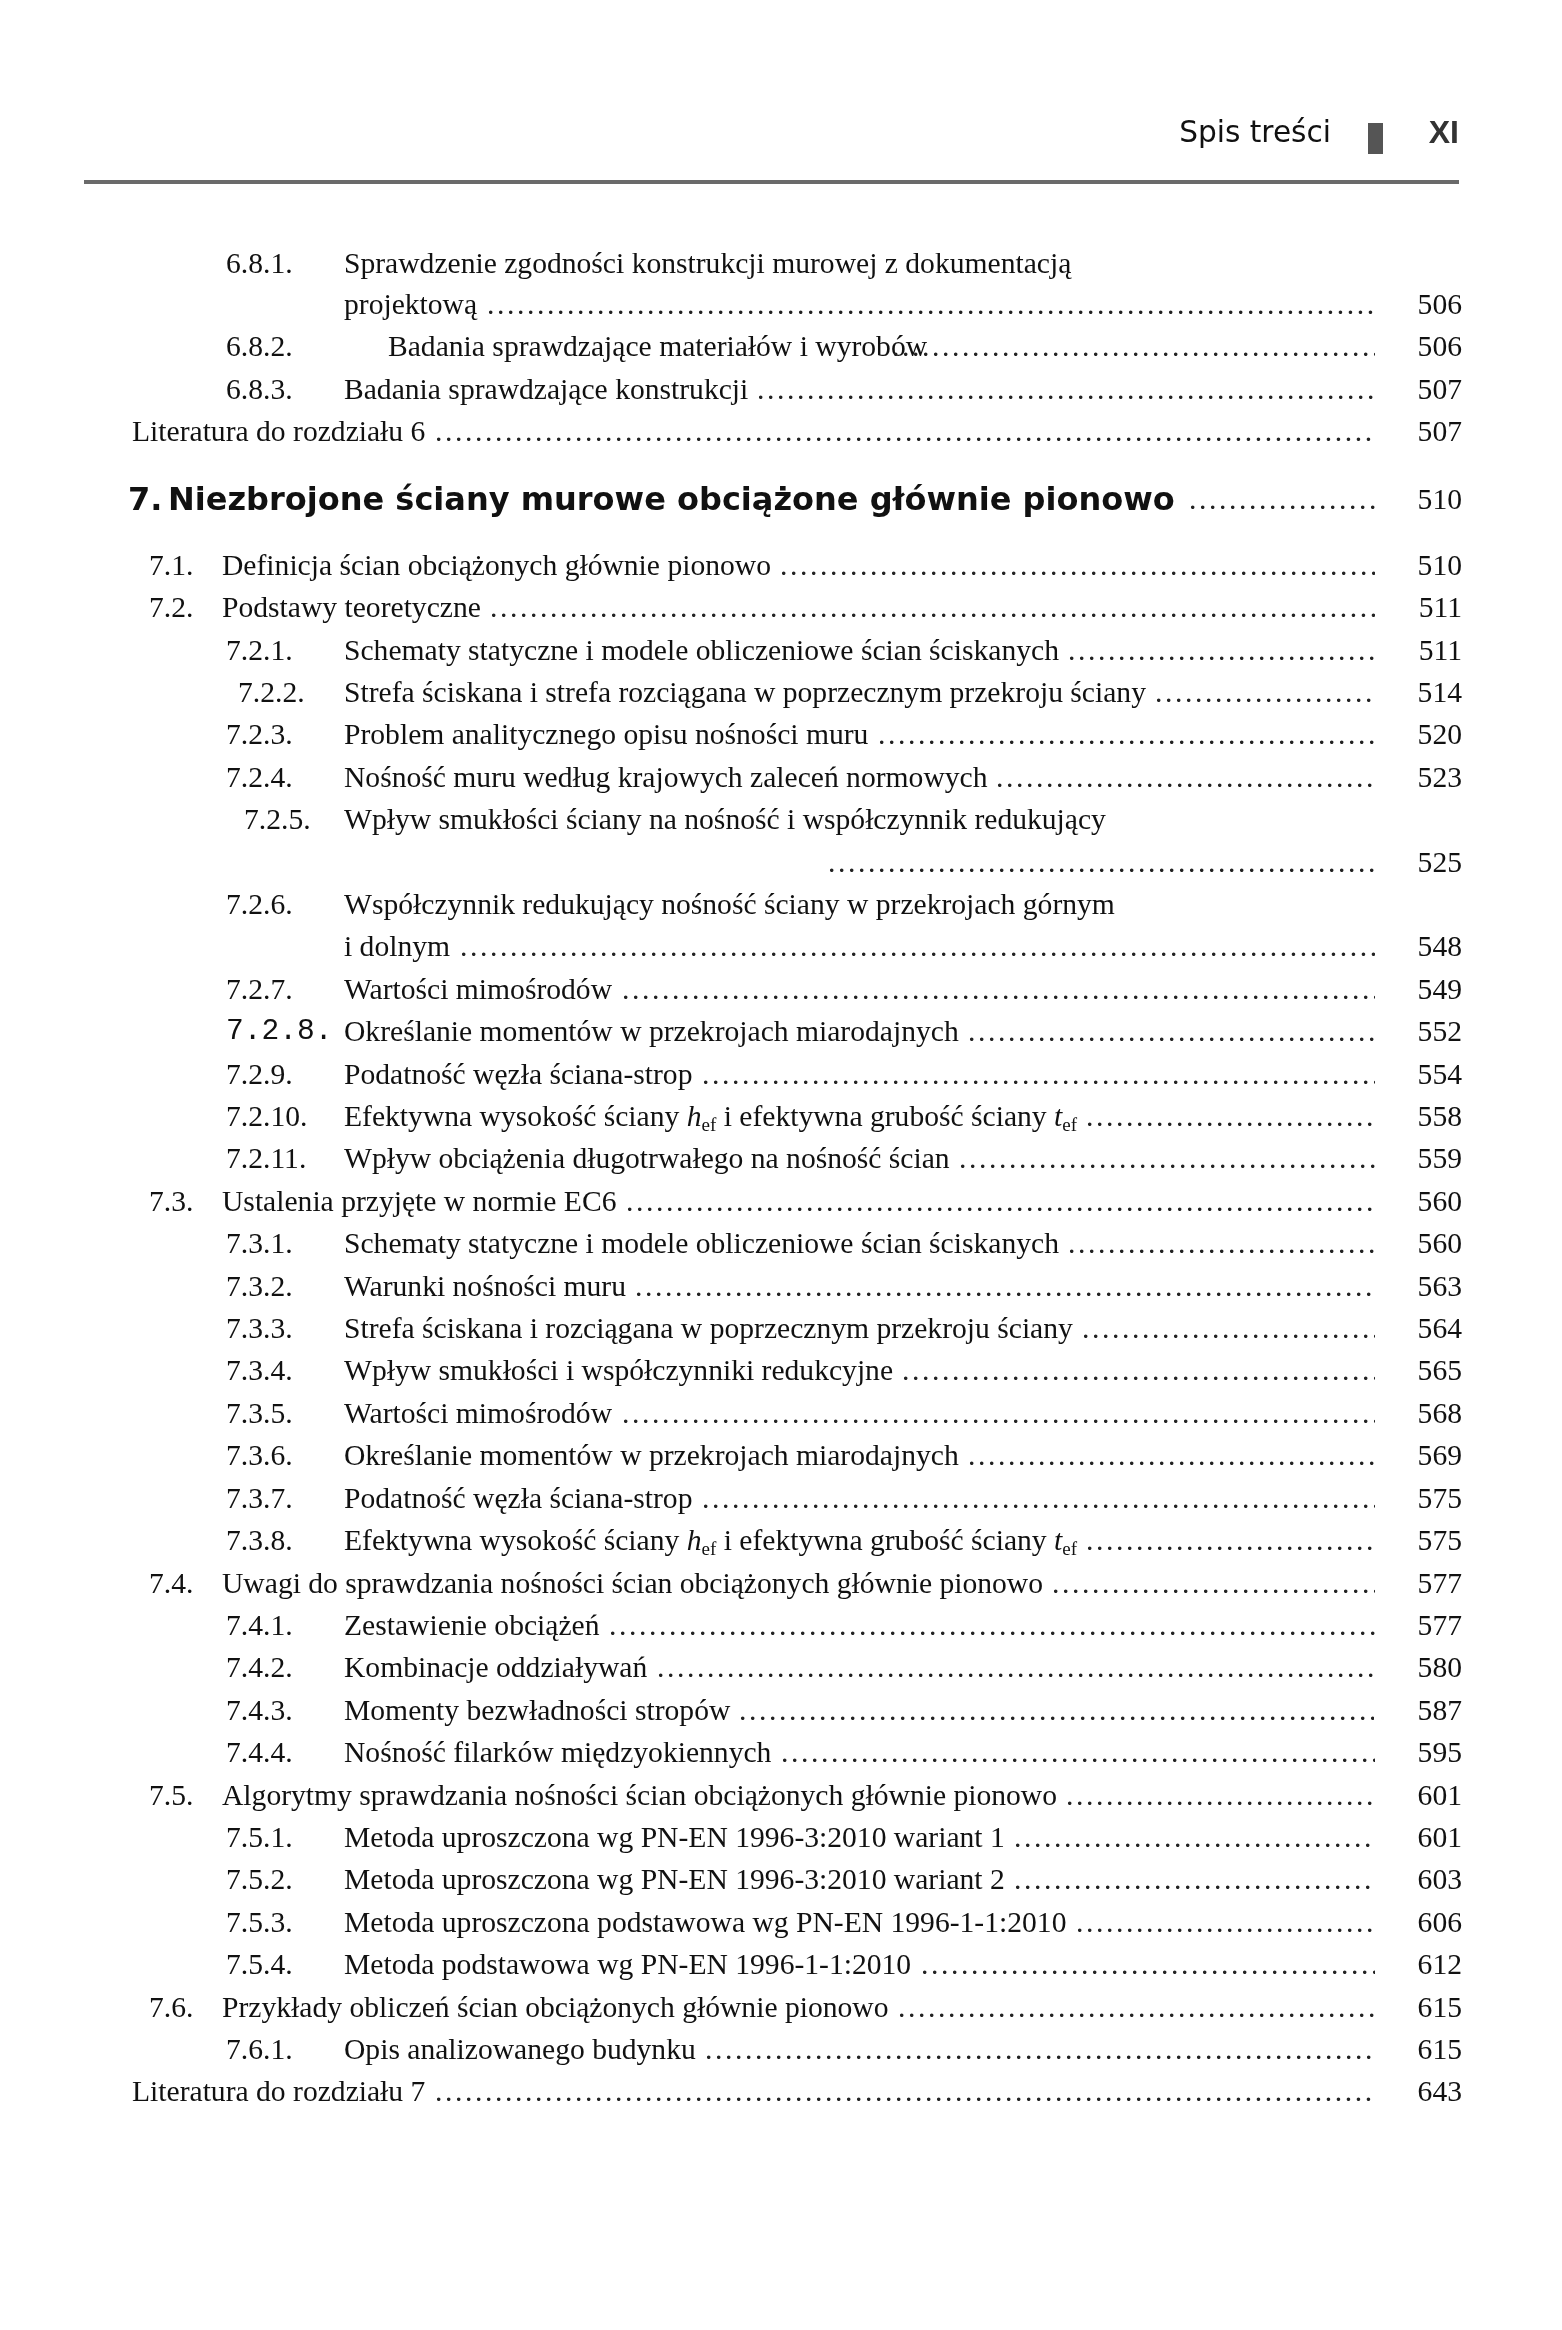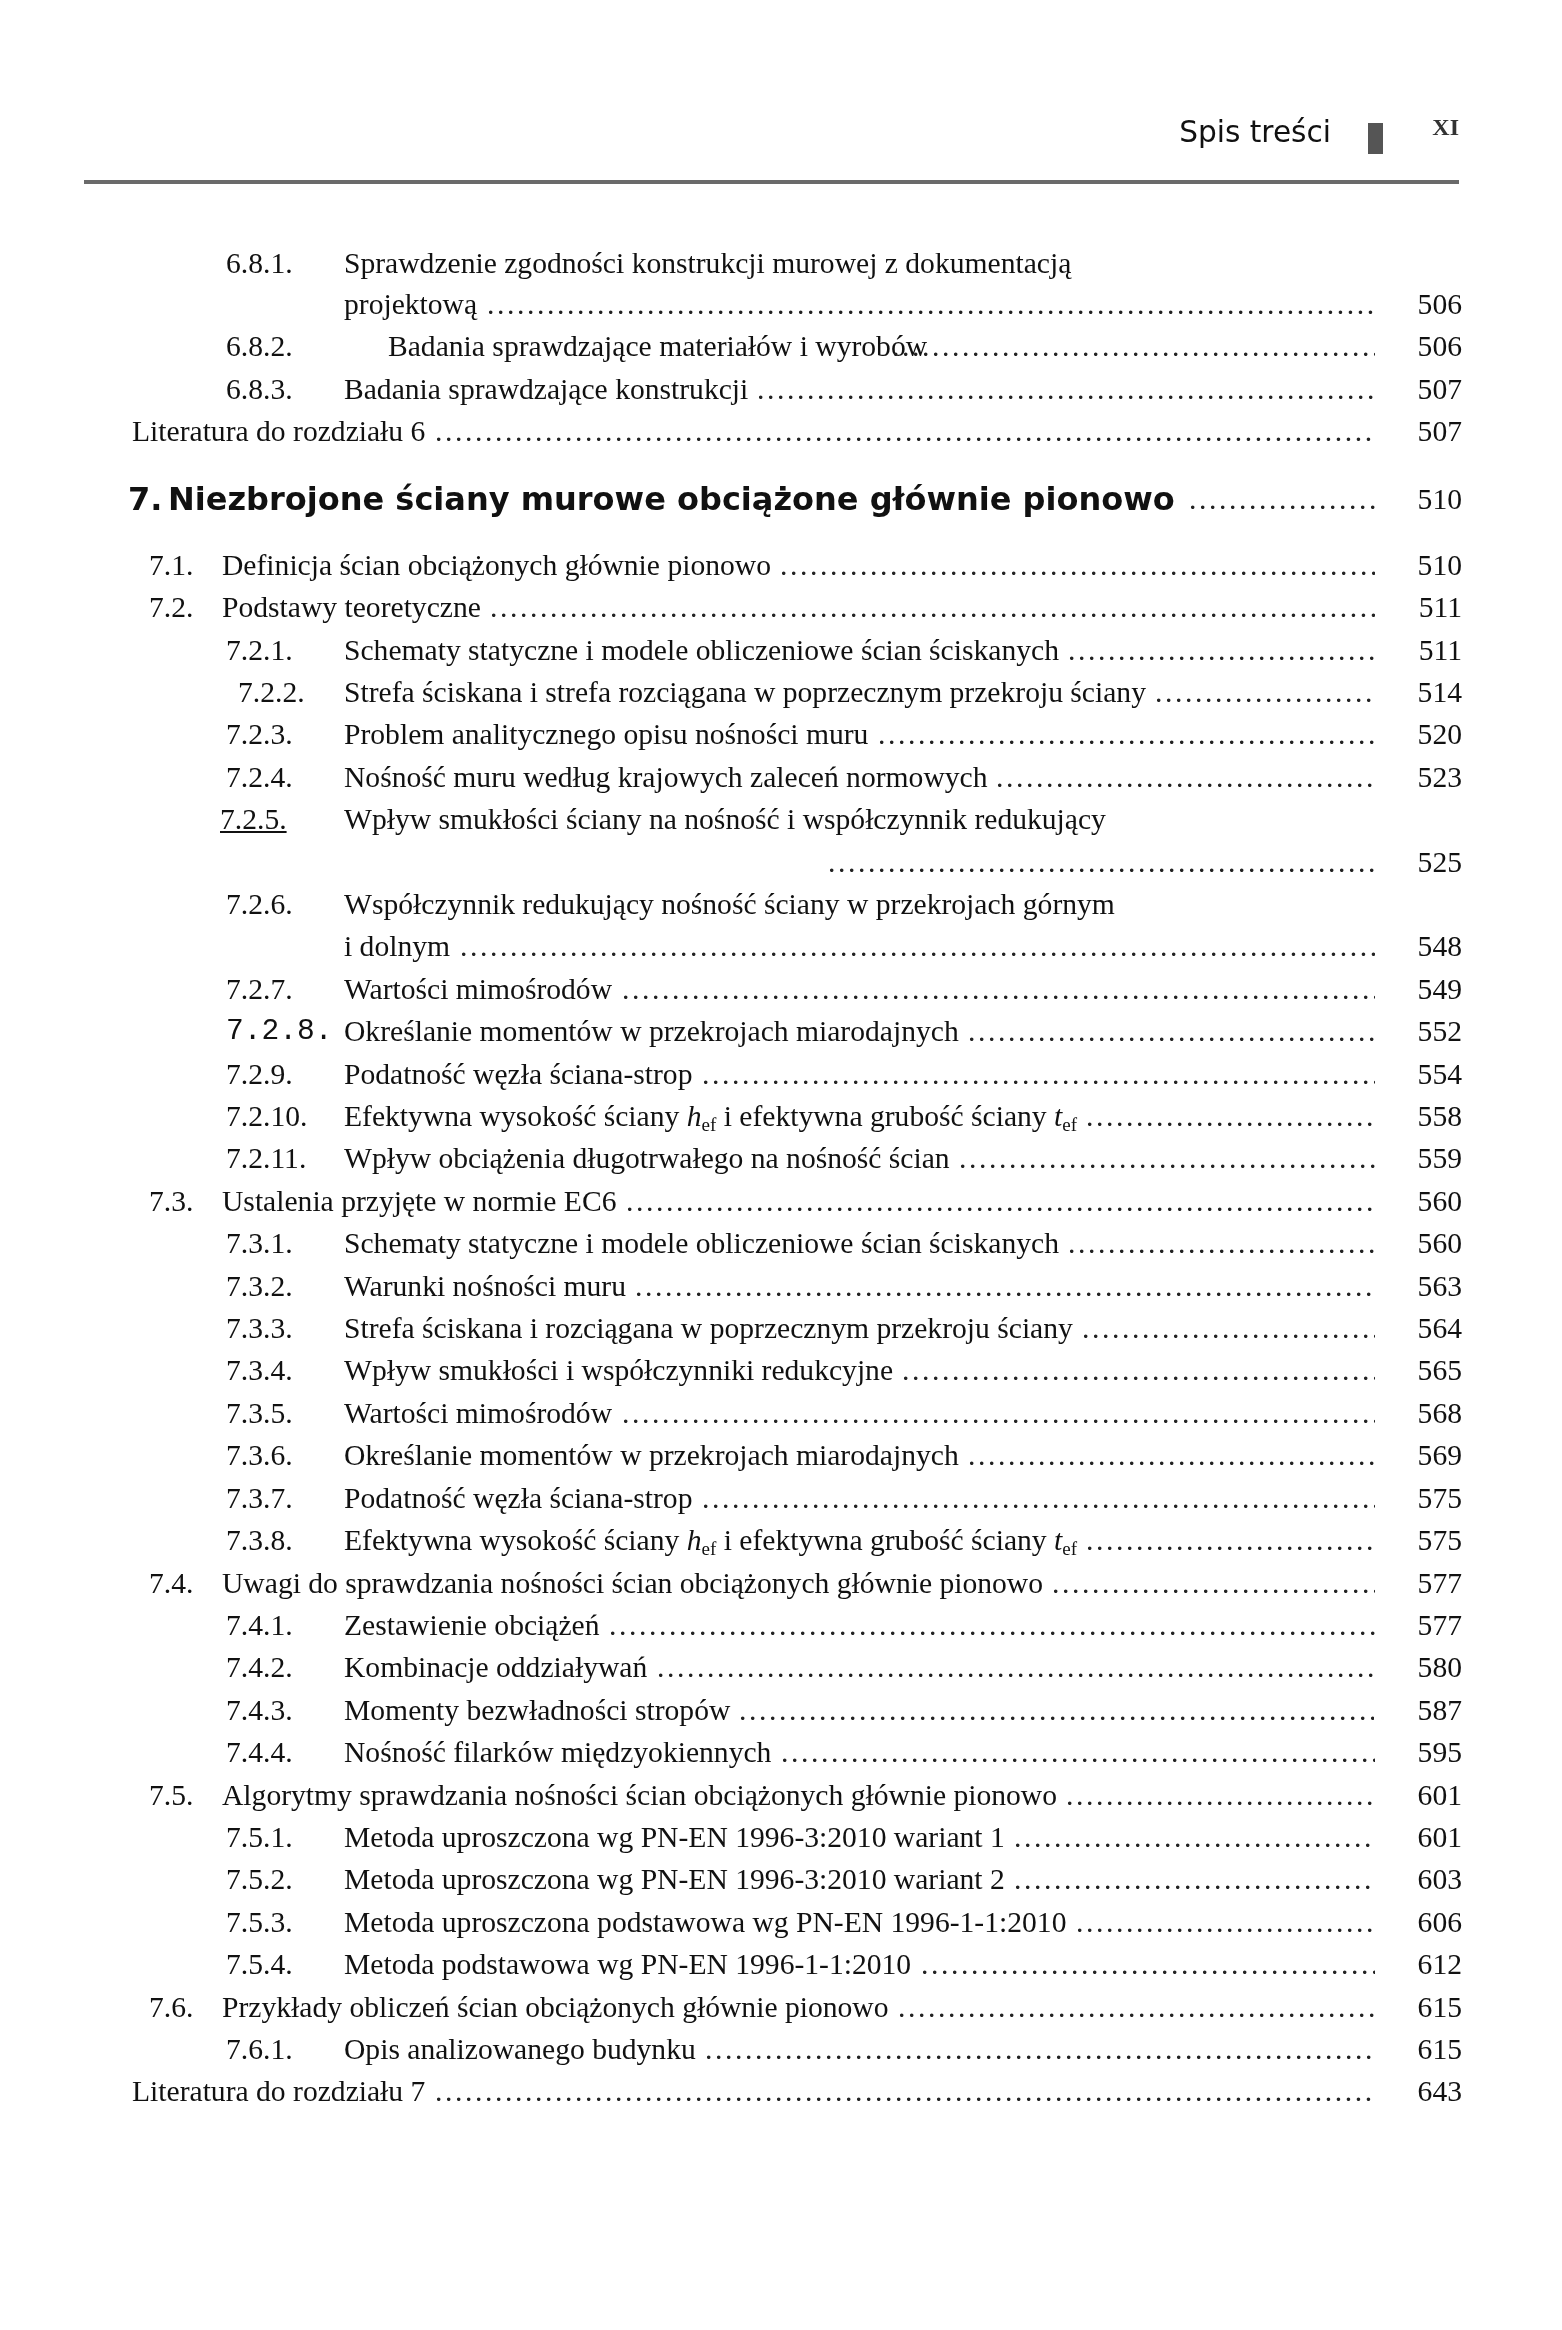--- a/index.html
+++ b/index.html
@@ -9,21 +9,21 @@
   }
   .header-title {
     position: absolute; right: 128px; top: 6.4px;
     font-family: "DejaVu Sans", sans-serif; font-size: 29.6px; color: #111;
   }
   .header-box {
     position: absolute; right: 76px; top: 14px; width: 15.4px; height: 31px; background: #555;
   }
   .header-page {
     position: absolute; right: 0px; top: 5.1px;
-    font-family: Liberation Serif, serif; font-size: 24px; font-weight: bold; color: #333;
+    font-family: Liberation Sans, sans-serif; font-size: 32px; font-weight: bold; color: #333;
   }
   .header-rule {
     position: absolute; left: 0; right: 0; top: 71px; height: 3.9px; background: #6a6a6a;
   }
   .toc { position: absolute; left: 0; top: 0; width: 1563px; }
   .row {
     position: absolute; left: 0; width: 1563px; height: 41px;
     font-family: "Liberation Serif", serif; font-size: 29.6px; line-height: 41px; color: #111;
   }
   .num { position: absolute; top: 0; white-space: nowrap; }
@@ -112,21 +112,21 @@
       <span class="lead" style="left: 878px; width: 497px;">........................................................................................................................................................................................................</span>
       <span class="page">520</span>
     </div>
     <div class="row" style="top: 757px;">
       <span class="num" style="left: 226px;">7.2.4.</span>
       <span class="txt" style="left: 344px;">Nośność muru według krajowych zaleceń normowych</span>
       <span class="lead" style="left: 996px; width: 378px;">........................................................................................................................................................................................................</span>
       <span class="page">523</span>
     </div>
     <div class="row" style="top: 799px;">
-      <span class="num" style="left: 220px; text-decoration: underline;">7.2.5.</span>
+      <span class="num" style="left: 244px;">7.2.5.</span>
       <span class="txt" style="left: 344px;">Wpływ smukłości ściany na nośność i współczynnik redukujący</span>
     </div>
     <div class="row" style="top: 842px;">
       <span class="lead" style="left: 828px; width: 547px;">........................................................................................................................................................................................................</span>
       <span class="page">525</span>
     </div>
     <div class="row" style="top: 884px;">
       <span class="num" style="left: 226px;">7.2.6.</span>
       <span class="txt" style="left: 344px;">Współczynnik redukujący nośność ściany w przekrojach górnym</span>
     </div>

